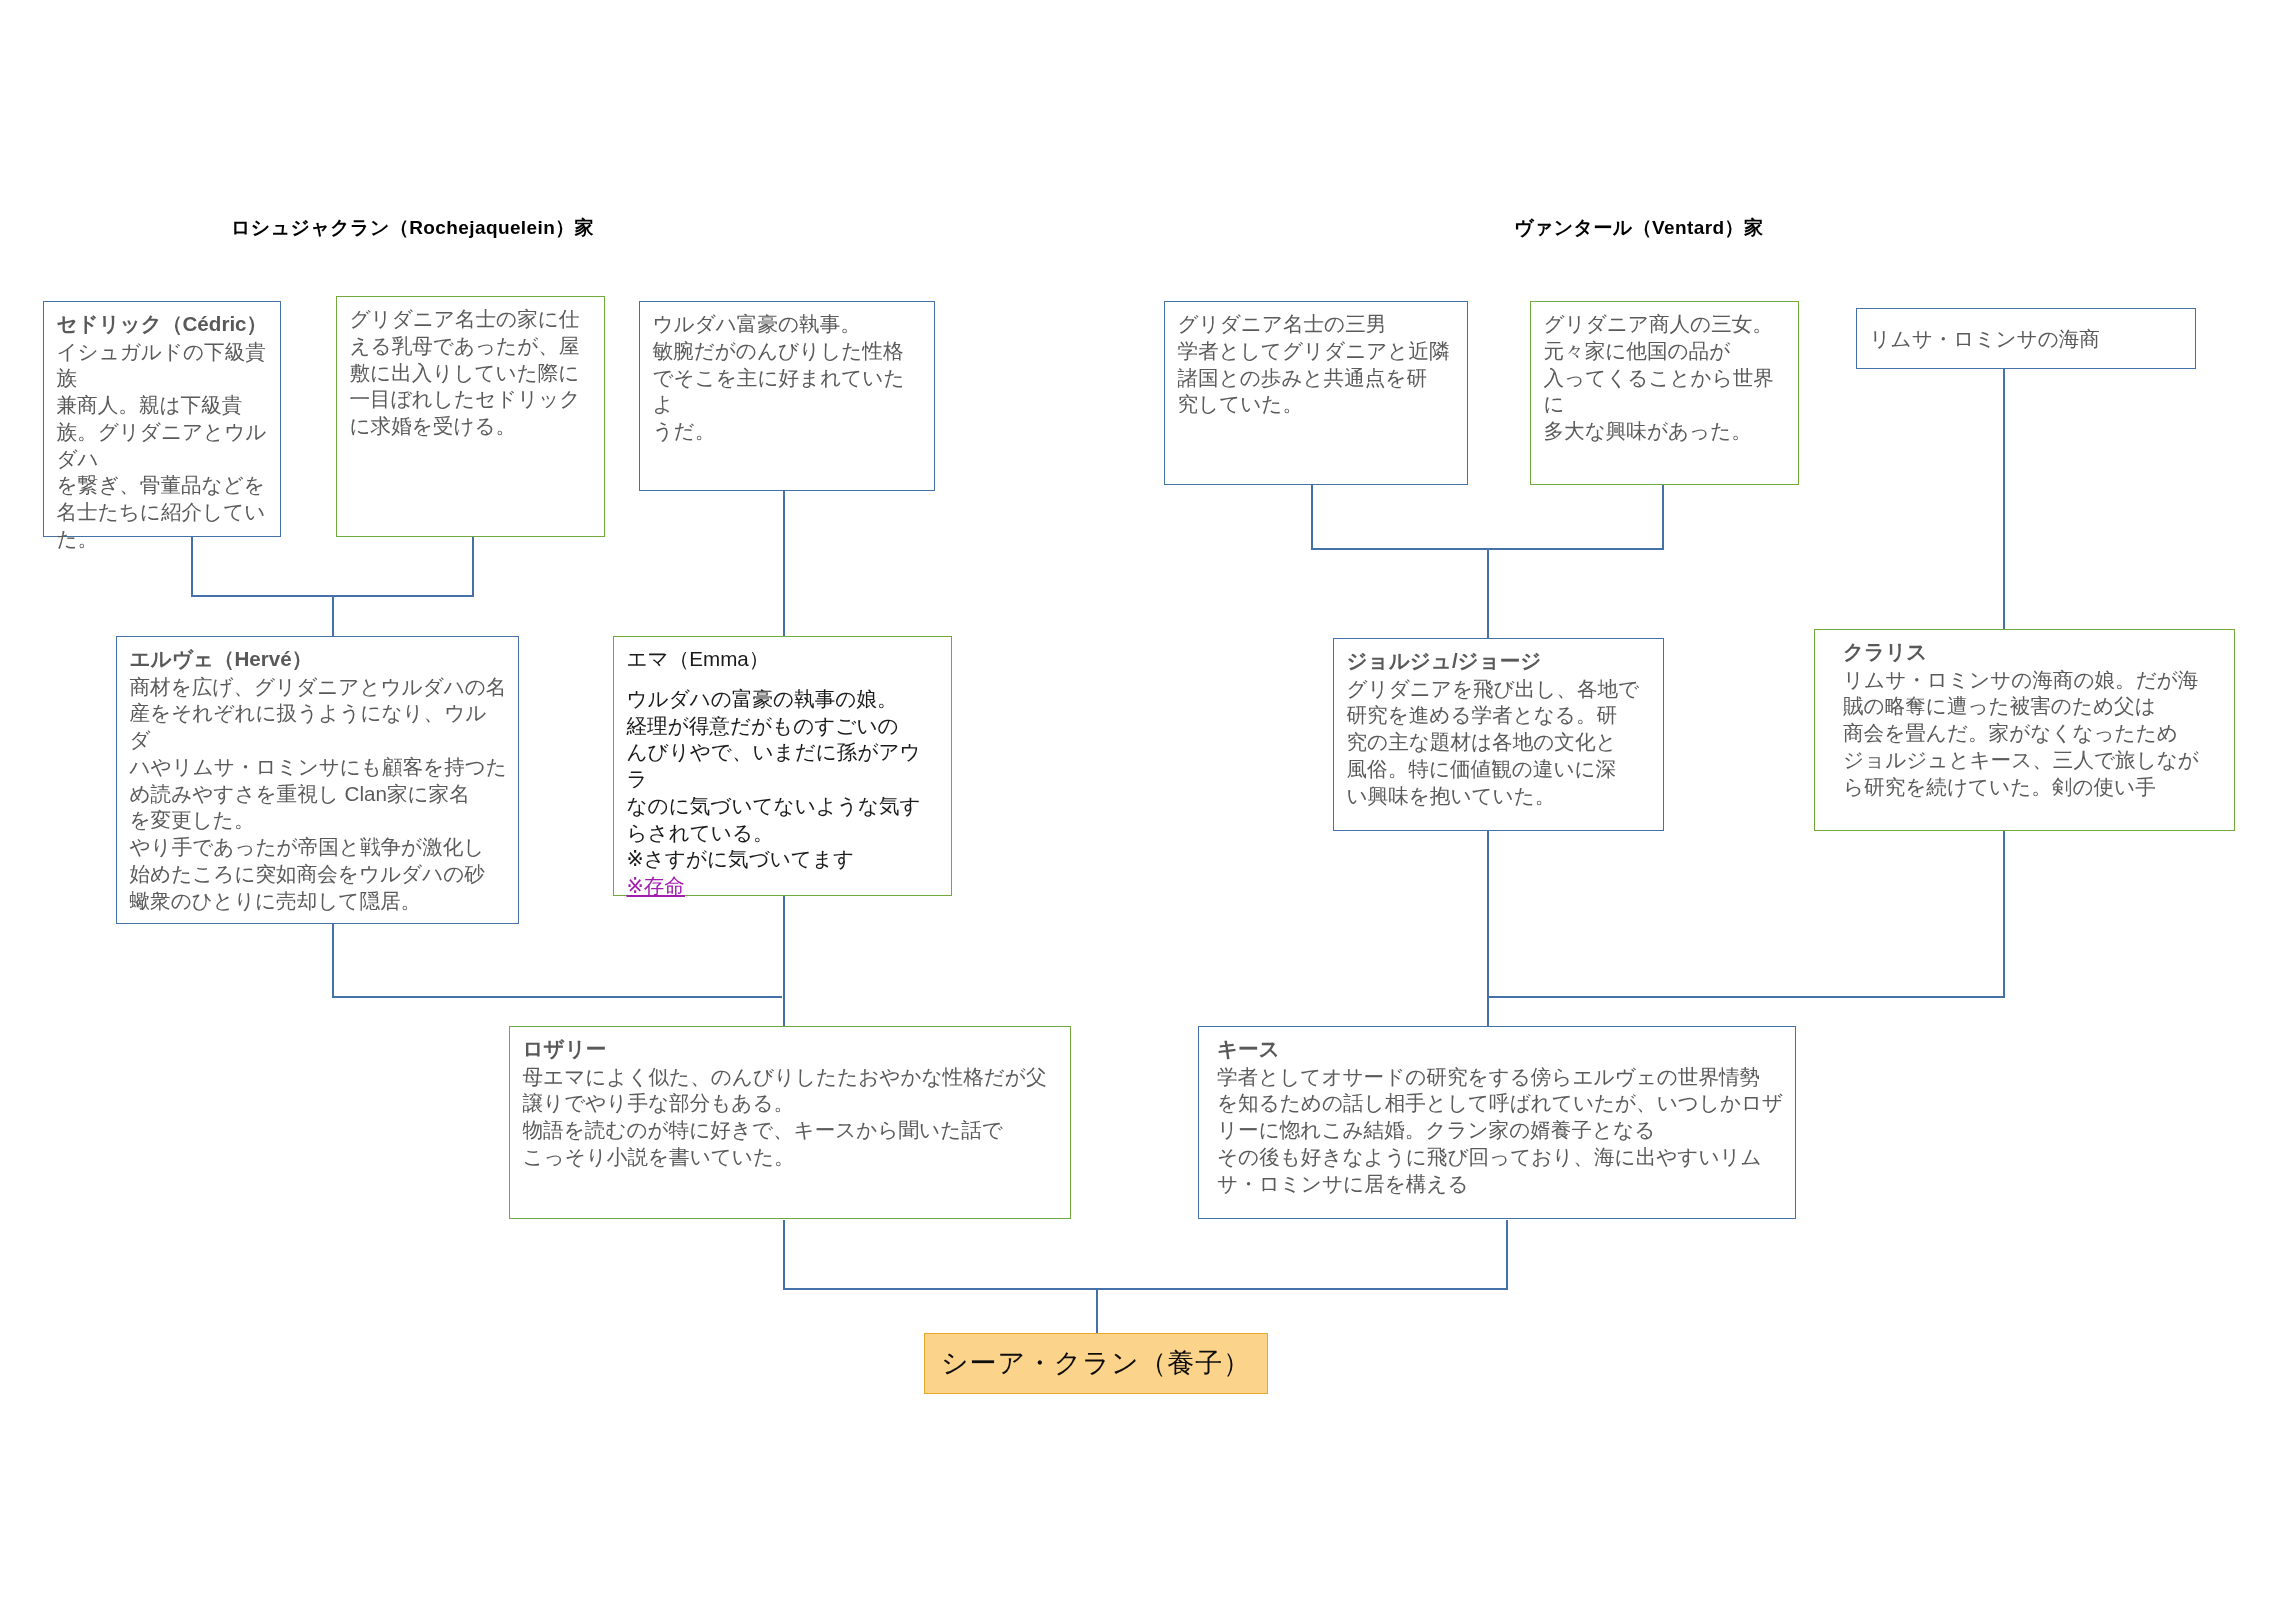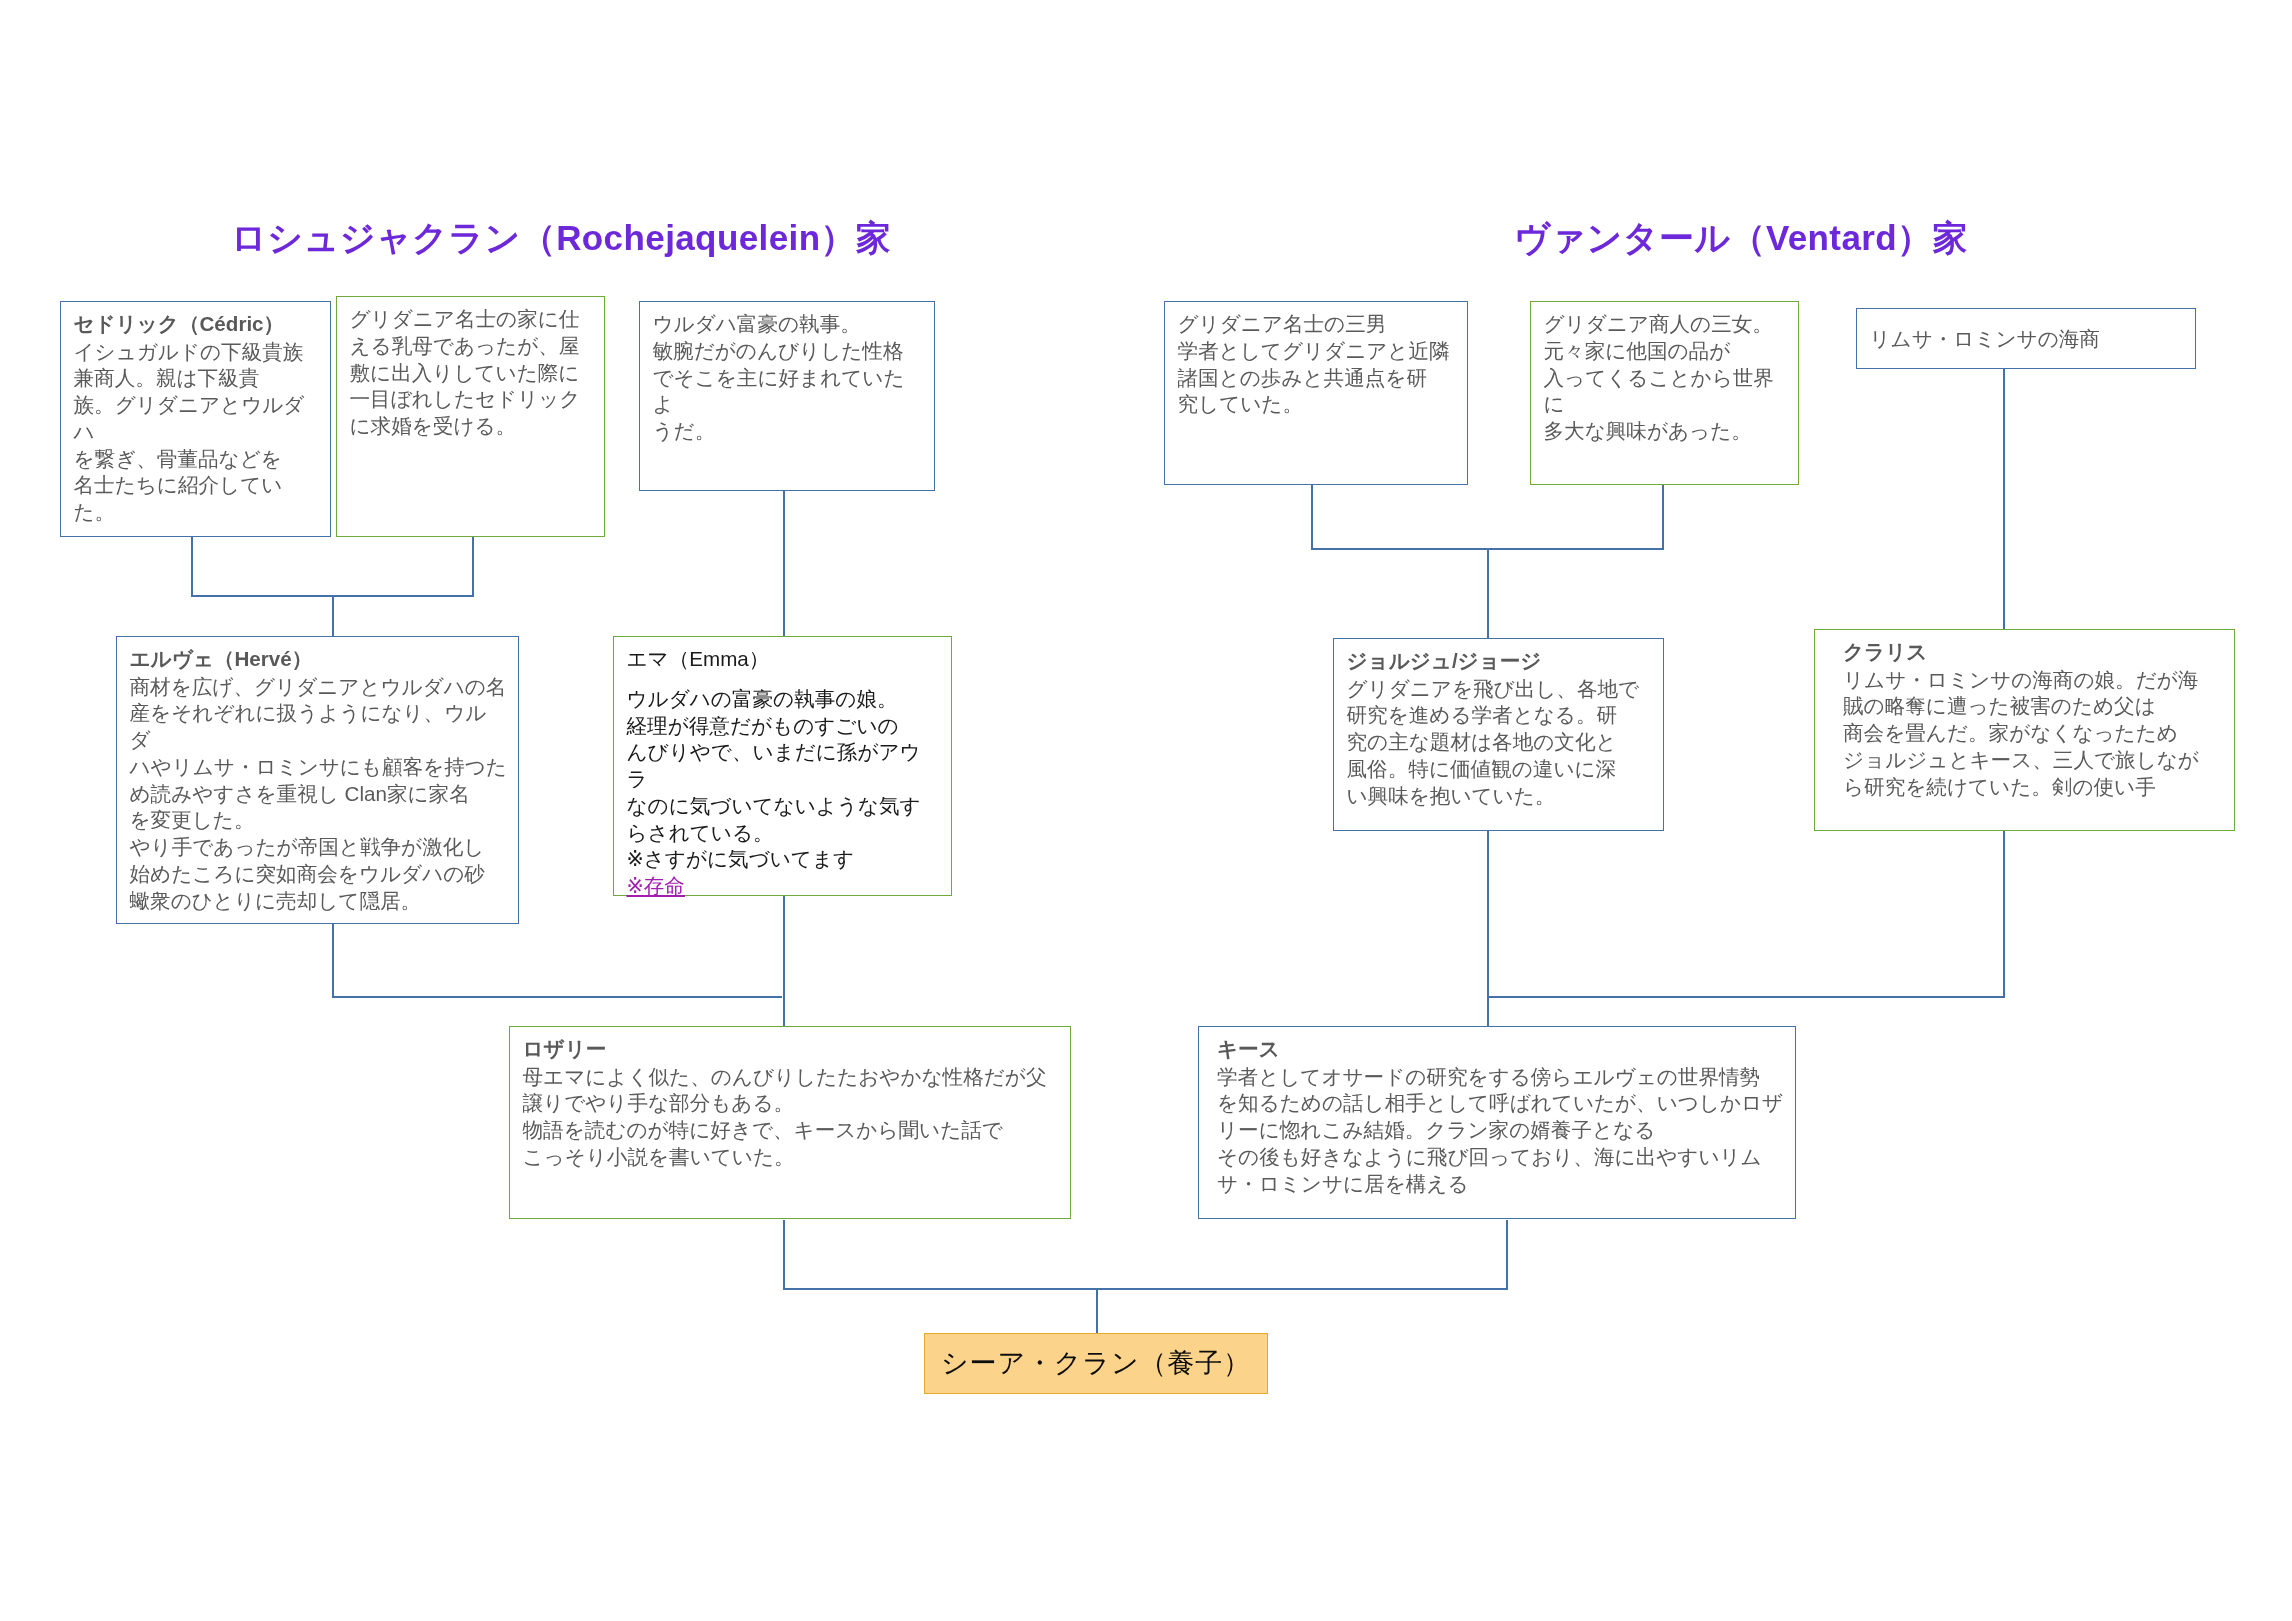--- a/index.html
+++ b/index.html
@@ -14,23 +14,23 @@
     position: relative;
     width: 2293px;
     height: 1621px;
     background: #ffffff;
     overflow: hidden;
   }
 
   
   .family-title {
     position: absolute;
-    font-size: 35px;
+    font-size: 19px;
     font-weight: bold;
-    color: #6d28d9;
+    color: #000000;
     letter-spacing: 0.4px;
     white-space: nowrap;
   }
 
   
   .node {
     position: absolute;
     box-sizing: border-box;
     background: #ffffff;
     border: 1.8px solid #4472a8;
@@ -110,21 +110,21 @@
   <div class="ln-v" style="left:1487px; top:831px; height:167px;"></div>
   <div class="ln-v" style="left:2003px; top:831px; height:167px;"></div>
   <div class="ln-h" style="left:1487px; top:996px; width:518px;"></div>
   <div class="ln-v" style="left:1487px; top:996px; height:34px;"></div>
 
   <div class="ln-v" style="left:783px; top:1220px; height:70px;"></div>
   <div class="ln-v" style="left:1506px; top:1220px; height:70px;"></div>
   <div class="ln-h" style="left:783px; top:1288px; width:725px;"></div>
   <div class="ln-v" style="left:1096px; top:1288px; height:54px;"></div>
 
-  <div class="node blue" style="left:60px; top:301px; width:271px; height:236px;">
+  <div class="node blue" style="left:43px; top:301px; width:238px; height:236px;">
     <span class="nm">セドリック（Cédric）</span>
     <span class="ln">イシュガルドの下級貴族</span>
     <span class="ln">兼商人。親は下級貴</span>
     <span class="ln">族。グリダニアとウルダハ</span>
     <span class="ln">を繋ぎ、骨董品などを</span>
     <span class="ln">名士たちに紹介してい</span>
     <span class="ln">た。</span>
   </div>
 
   <div class="node green" style="left:336px; top:296px; width:269px; height:241px;">

